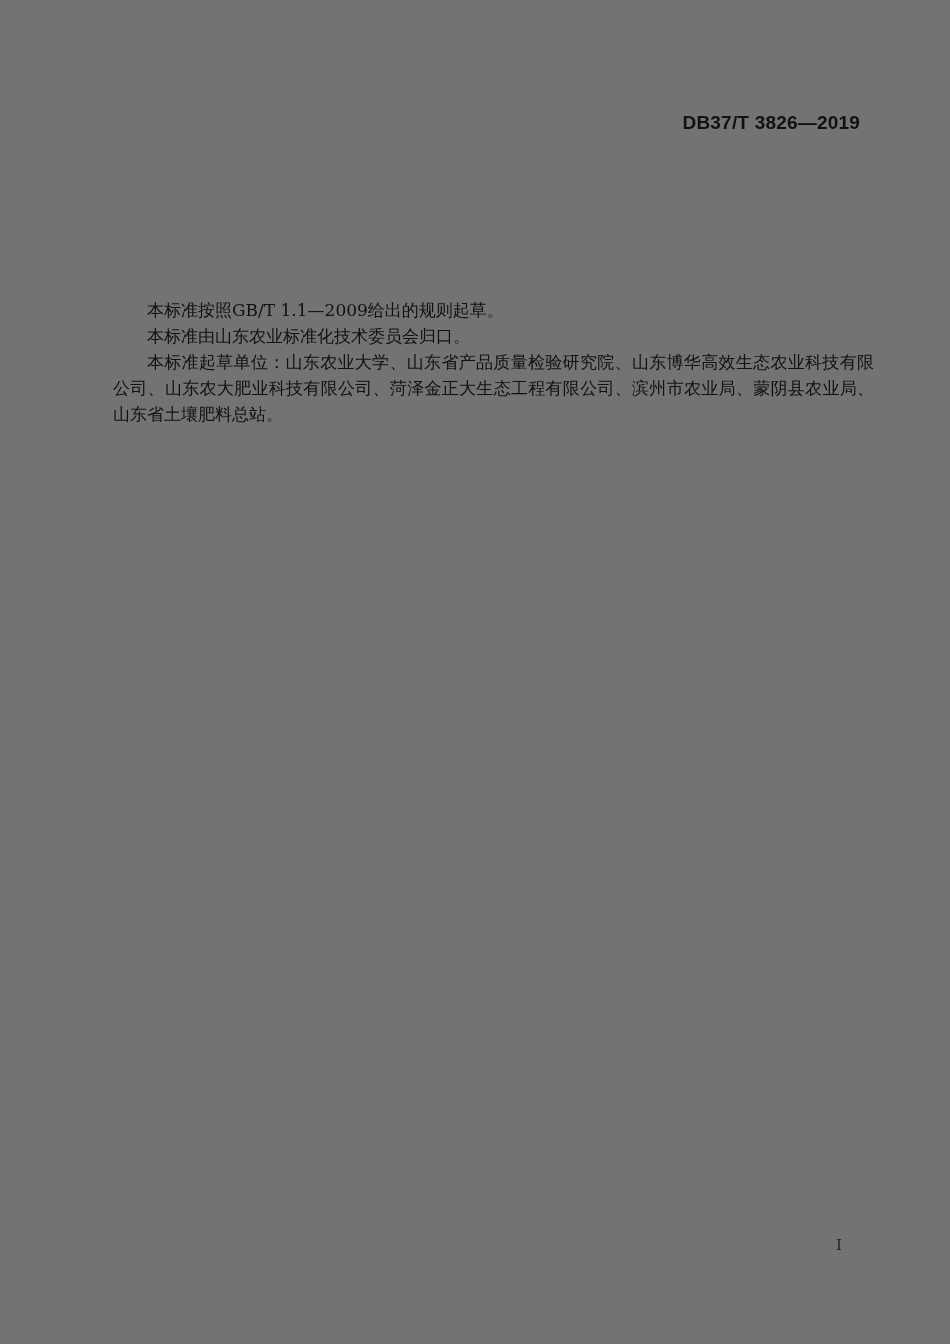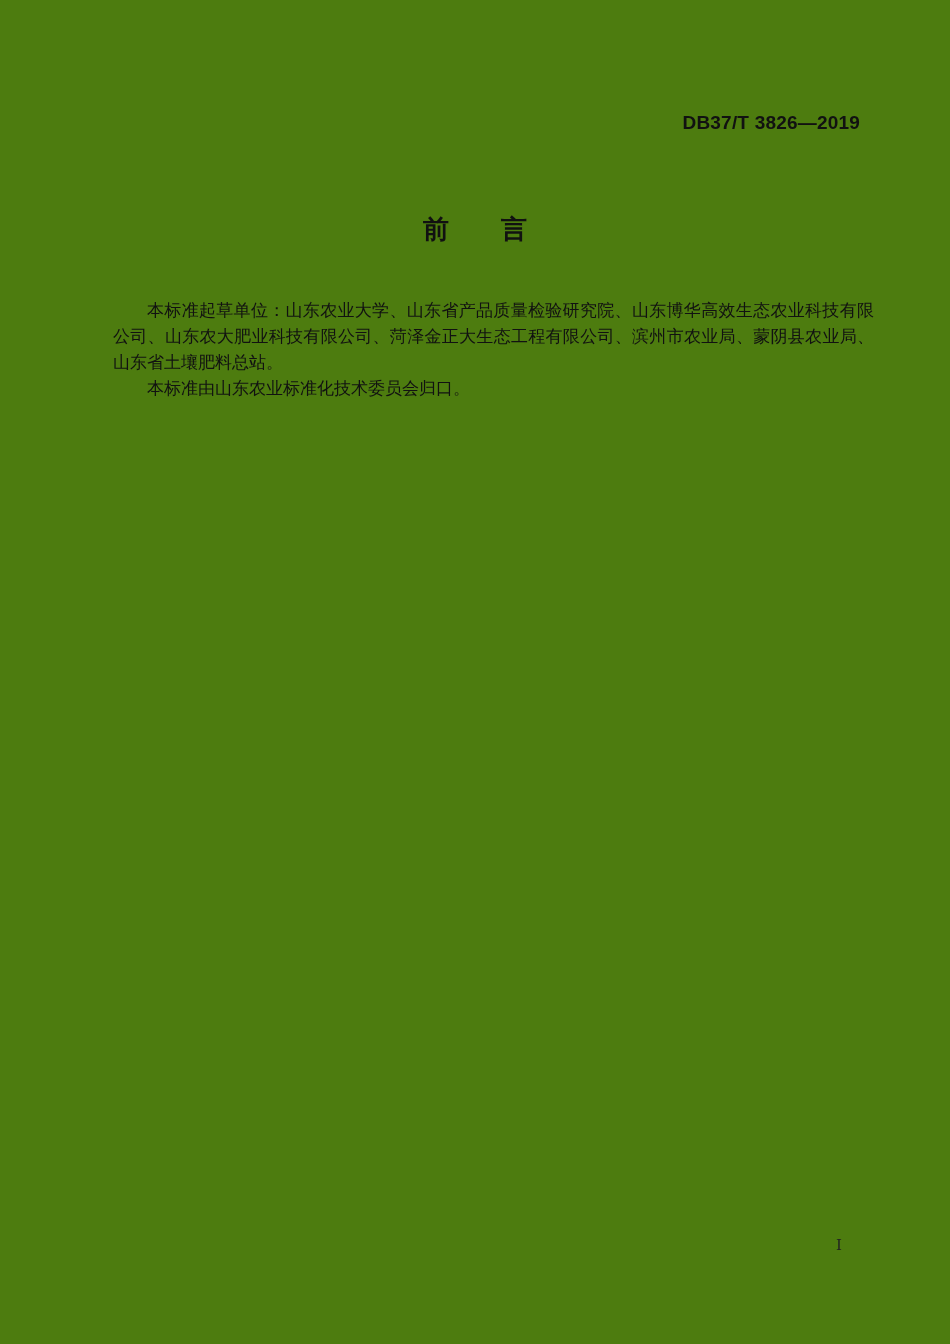--- a/index.html
+++ b/index.html
@@ -4,21 +4,21 @@
 <style>
   html, body {
     margin: 0;
     padding: 0;
     background: #ffffff;
   }
   .page {
     position: relative;
     width: 950px;
     height: 1344px;
-    background: #4d7c0f;
+    background: #737373;
     overflow: hidden;
     font-family: "DejaVu Serif", "Liberation Serif", serif;
     color: #111111;
   }
   .doc-number {
     position: absolute;
     top: 112px;
     right: 90px;
     font-family: "Liberation Sans", "DejaVu Sans", sans-serif;
     font-size: 19px;
@@ -67,22 +67,22 @@
     color: #222222;
   }
 </style>
 </head>
 <body>
 
 <div class="page">
 
   <div class="doc-number">DB37/T 3826—2019</div>
 
-  <div class="fore-title">前　　言</div>
 
   <div class="body-block">
+    <p>本标准按照GB/T 1.1—2009给出的规则起草。</p>
+    <p>本标准由山东农业标准化技术委员会归口。</p>
     <p>本标准起草单位：山东农业大学、山东省产品质量检验研究院、山东博华高效生态农业科技有限公司、山东农大肥业科技有限公司、菏泽金正大生态工程有限公司、滨州市农业局、蒙阴县农业局、山东省土壤肥料总站。</p>
-    <p>本标准由山东农业标准化技术委员会归口。</p>
   </div>
 
   <div class="page-number">I</div>
 
 </div>
 
 </body></html>

